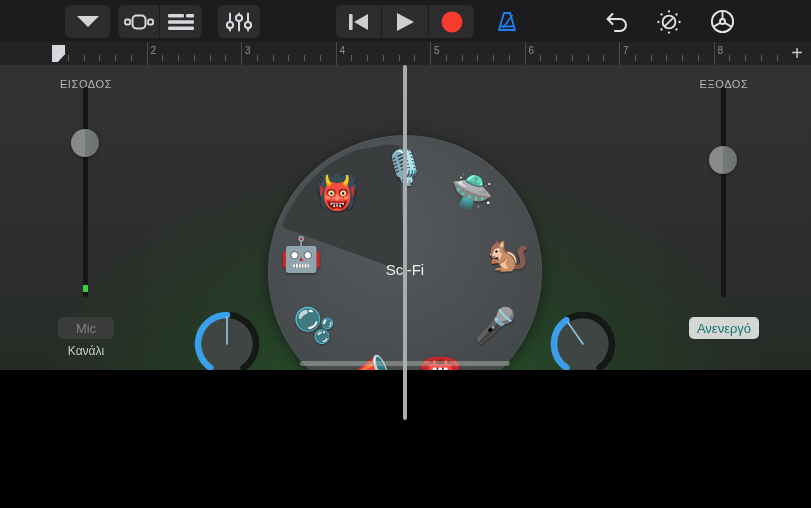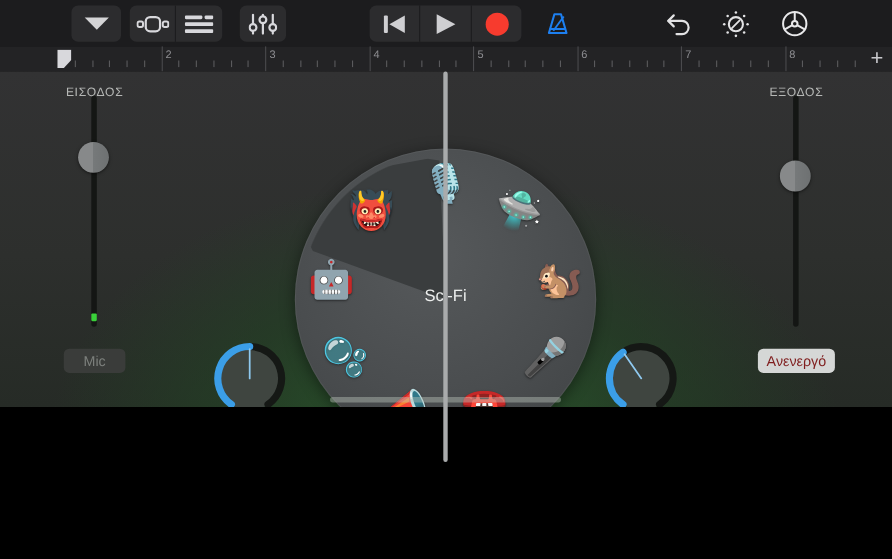--- a/index.html
+++ b/index.html
@@ -42,21 +42,21 @@
   .panel-title{position:absolute;top:13px;width:100%;text-align:center;font-size:11px;
                letter-spacing:.6px;color:#b6b8b6;}
   .fader-track{position:absolute;top:22px;width:5px;height:210px;border-radius:3px;background:#141614;}
   .fader-knob{position:absolute;width:28px;height:28px;border-radius:50%;
               background:linear-gradient(90deg,#87898a 0%,#87898a 50%,#76797a 50%,#6e7172 100%);
               box-shadow:0 1px 3px rgba(0,0,0,.55);cursor:pointer;}
   .green-dot{position:absolute;width:5px;height:7px;border-radius:1px;background:#3ad13a;}
   .pill{position:absolute;height:22px;border-radius:5px;display:flex;align-items:center;
         justify-content:center;font-size:13px;cursor:pointer;}
   .pill-off{background:#3a3c3a;color:#7d807d;}
-  .pill-on{background:#d5d7d6;color:#7f1d1d;}
+  .pill-on{background:#d5d7d6;color:#0f766e;}
   .sub-label{position:absolute;width:100%;text-align:center;font-size:12px;color:#c9cbc9;}
 
   
   .wheel{position:absolute;left:268px;top:70px;width:274px;height:274px;border-radius:50%;
          background:radial-gradient(circle at 45% 35%, #56595b 0%, #4a4d4f 55%, #3e4143 100%);
          box-shadow:0 3px 14px rgba(0,0,0,.45), inset 0 0 0 1px rgba(255,255,255,.05);}
   .wedge-round{position:absolute;left:0;top:0;width:274px;height:274px;border-radius:50%;
          background:#3a3d3e;
          -webkit-mask-image:radial-gradient(circle 132px at 137px 137px,#000 99%,transparent 100%);
          mask-image:radial-gradient(circle 132px at 137px 137px,#000 99%,transparent 100%);}
@@ -251,20 +251,21 @@
   </div>
 
   <div class="stage">
 
     <div class="panel" style="left:27px;">
       <div class="panel-title">ΕΙΣΟΔΟΣ</div>
       <div class="fader-track" style="left:56px;"></div>
       <div class="fader-knob" style="left:44px;top:64px;"></div>
       <div class="green-dot" style="left:56px;top:220px;"></div>
       <div class="pill pill-off" style="left:31px;top:252px;width:56px;">Mic</div>
+      <div class="sub-label" style="top:279px;">Κανάλι</div>
     </div>
 
     <div class="panel" style="left:665px;">
       <div class="panel-title">ΕΞΟΔΟΣ</div>
       <div class="fader-track" style="left:56px;"></div>
       <div class="fader-knob" style="left:44px;top:81px;"></div>
       <div class="pill pill-on" style="left:24px;top:252px;width:70px;">Ανενεργό</div>
     </div>
 
     <div class="wheel">

